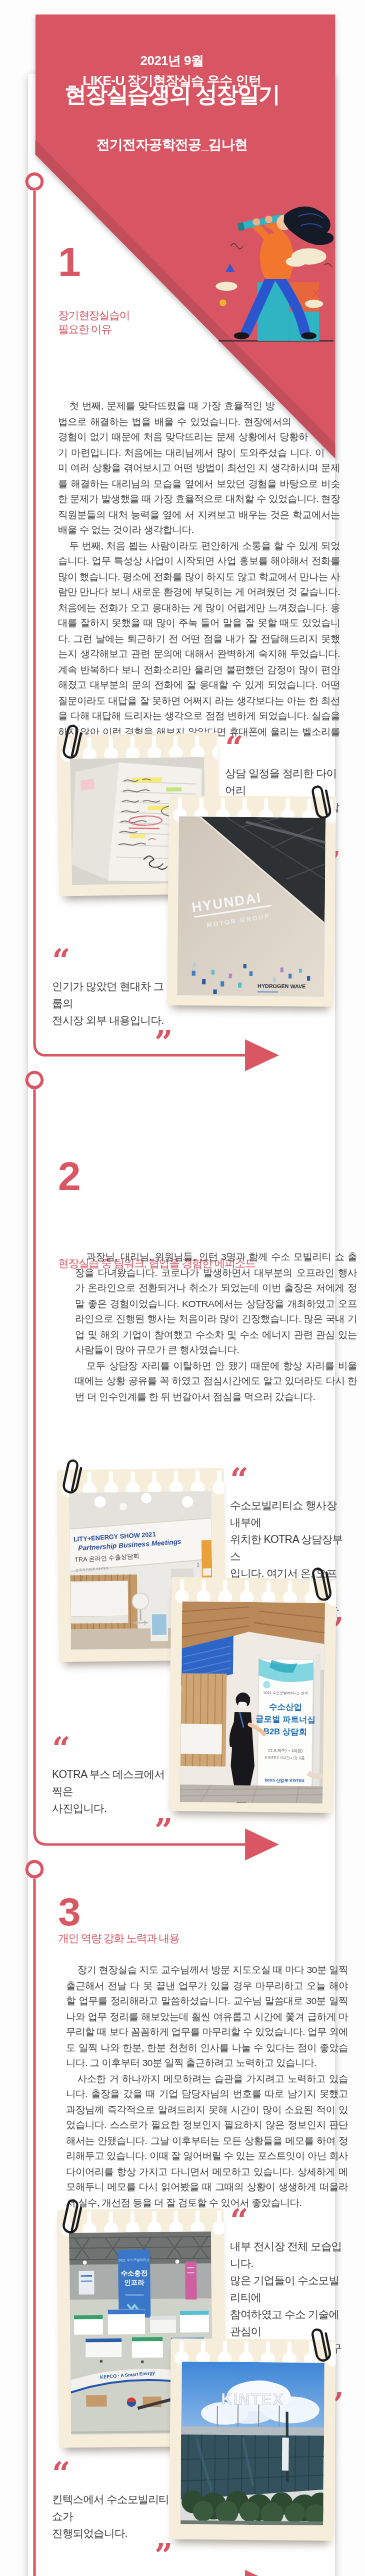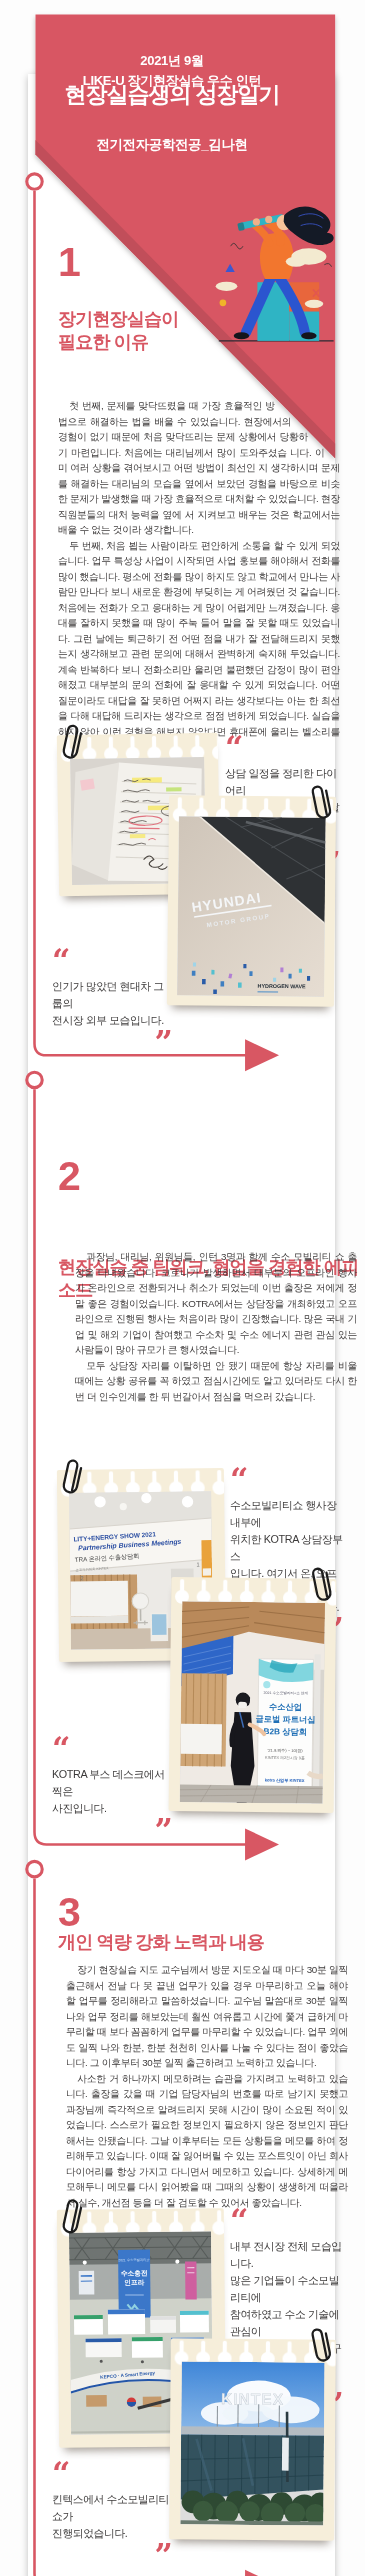--- a/index.html
+++ b/index.html
@@ -16,21 +16,21 @@
   #h-date{top:52px;font-size:13px;font-weight:bold;letter-spacing:-0.3px;}
   #h-prog{top:72px;font-size:13px;font-weight:bold;letter-spacing:-0.3px;}
   #h-title{top:80px;font-size:22px;font-weight:800;letter-spacing:-1px;}
   #h-author{top:136px;font-size:13.4px;font-weight:bold;letter-spacing:-0.3px;}
 
   
   #timeline{position:absolute;left:0;top:0;width:365px;height:3868px;pointer-events:none;}
 
   
   .sec-num{position:absolute;left:58px;font-size:41px;font-weight:700;line-height:1;color:#d85763;}
-  .sec-title{position:absolute;left:58px;font-size:18px;font-weight:700;letter-spacing:-0.8px;
+  .sec-title{position:absolute;left:58px;font-size:11px;font-weight:400;letter-spacing:-0.8px;
              color:#d85763;line-height:1.3;white-space:pre-line;}
   .body{position:absolute;left:58px;width:282px;font-size:9.8px;line-height:15.5px;color:#3f3c3c;
         text-align:justify;letter-spacing:-0.3px;}
   .body p{margin:0;text-indent:1.15em;}
   .diag-float{float:right;width:68px;height:61px;shape-outside:polygon(4% 0,100% 0,100% 100%);}
   #num1{top:242px;} #title1{top:308px;} #body1{top:398px;}
   #num2{top:1156px;} #title2{top:1256px;} #body2{top:1249px;margin-left:17px;}
   #num3{top:1892px;} #title3{top:1931px;} #body3{top:1962px;margin-left:8px;}
 
   
@@ -279,21 +279,21 @@
             <rect x="128" y="286" width="6" height="8" fill="#2a5ca8"></rect>
         </g>
         <text x="156" y="332" font-size="10.5" font-weight="bold" fill="#27313a">HYDROGEN WAVE</text>
         <rect x="156" y="338" width="40" height="3" fill="#3a86c8" opacity=".6"></rect>
       </svg>
     </div>
   </div>
   <div class="quote" id="quote2">
     <div class="q-mark q-open">“</div>
     <div class="q-text">인기가 많았던 현대차 그룹의
-전시장 외부 모습입니다.</div>
+전시장 외부 내용입니다.</div>
     <div class="q-mark q-close">”</div>
   </div>
 
   <div class="pcard" id="card3">
     <svg class="scallop" viewBox="0 0 324 54" width="167" height="28">
         <rect width="100%" height="54" fill="url(#scallop)"></rect>
       </svg>
     <svg class="clip l" viewBox="0 0 44 84" width="23" height="43">
         <use href="#paperclip"></use>
       </svg>

